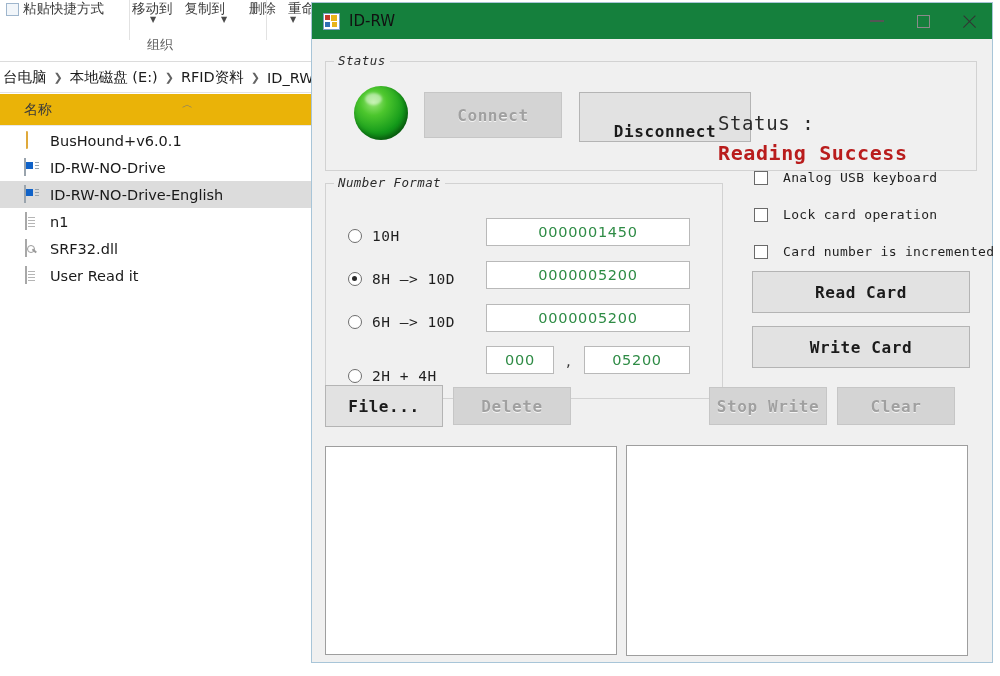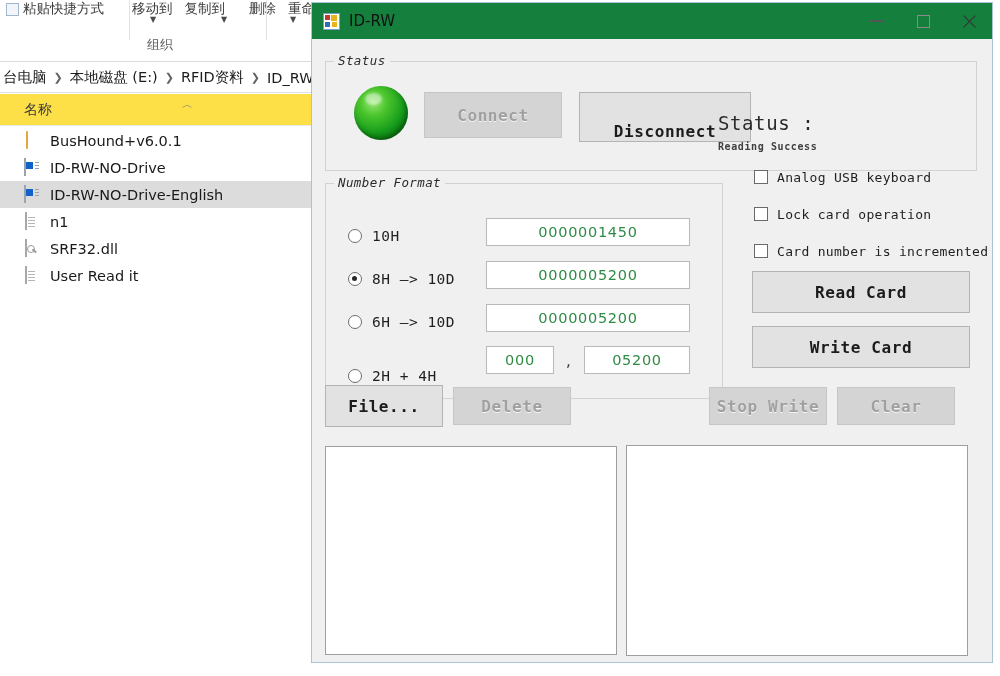--- a/index.html
+++ b/index.html
@@ -94,21 +94,21 @@
     color: #636363;
     font-size: 11px;
     padding: 0 6px;
   }
 
   
   .col-header {
     position: absolute;
     left: 0; top: 94px;
     width: 311px; height: 32px;
-    background: #fde047;
+    background: #eab308;
     border-bottom: 1px solid #e8e8e8;
     display: flex;
     align-items: center;
     padding-left: 24px;
     font-size: 14px;
     color: #3a3a3a;
     font-family: "DejaVu Sans", sans-serif;
   }
   .sort-caret {
     position: absolute;
@@ -337,23 +337,23 @@
     left: 392px; top: 50px;
     font-family: "DejaVu Sans Mono", monospace;
     font-size: 19px;
     color: #2b2b2b;
     letter-spacing: 0.6px;
   }
   .status-value {
     position: absolute;
     left: 392px; top: 79px;
     font-family: "DejaVu Sans Mono", monospace;
-    font-size: 10px;
+    font-size: 20px;
     font-weight: bold;
-    color: #404040;
+    color: #b91c1c;
     letter-spacing: 0.6px;
   }
 
   
   .radio-row {
     position: absolute;
     left: 22px;
     display: flex;
     align-items: center;
     gap: 10px;
@@ -400,22 +400,22 @@
     position: absolute;
     font-family: "DejaVu Sans", sans-serif;
     font-size: 15px;
     color: #333;
   }
 
   
   .cb-row {
     position: absolute;
     display: flex;
-    align-items: flex-start;
-    gap: 9px;
+    align-items: center;
+    gap: 15px;
   }
   .cbox {
     width: 14px; height: 14px;
     border: 1.4px solid #6a6a6a;
     background: #fff;
     flex: none;
   }
   .cb-label {
     font-family: "DejaVu Sans Mono", monospace;
     font-size: 13px;

